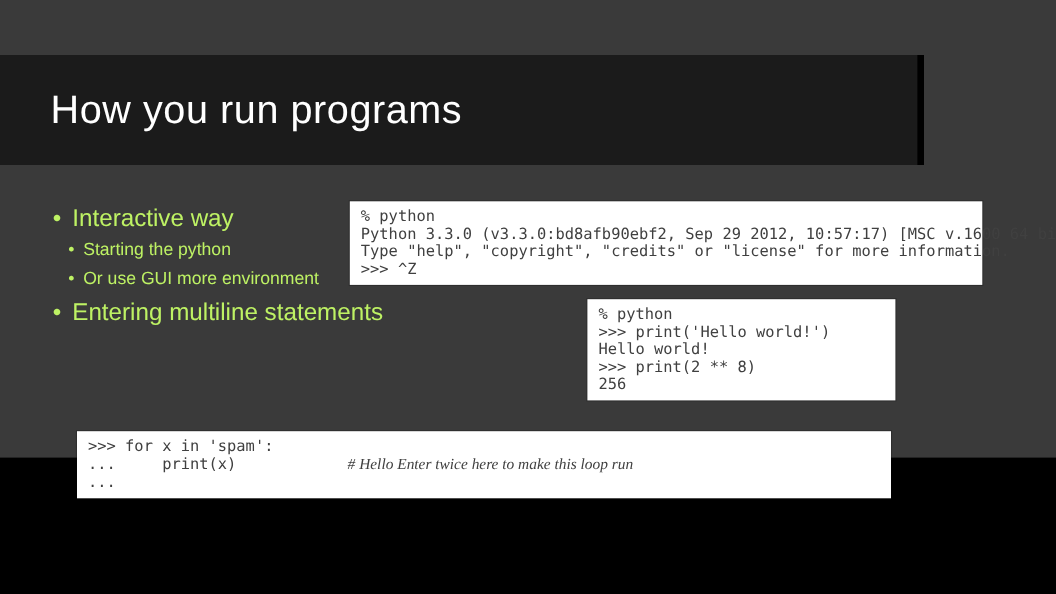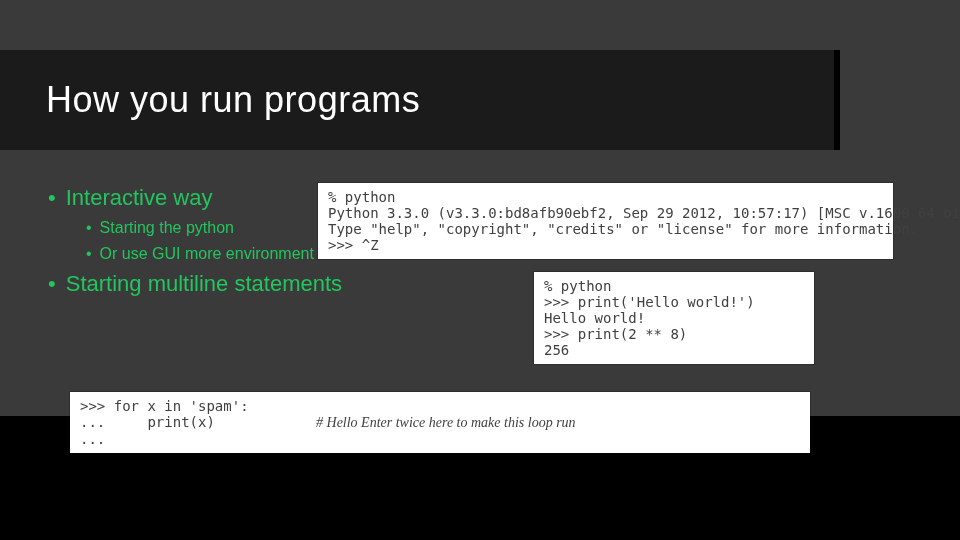--- a/index.html
+++ b/index.html
@@ -1,42 +1,42 @@
 <!DOCTYPE html>
 <html><head>
 <meta charset="utf-8">
 <style>
   html,body{margin:0;padding:0;width:960px;height:540px;overflow:hidden;font-family:"Trebuchet MS","Segoe UI",sans-serif;background:#000}
   .slide{position:relative;width:960px;height:416px;background:#3a3a3a}
   .hdr{position:absolute;left:0;top:50px;width:840px;height:100px;background:#1b1b1b;color:#fff;display:flex;align-items:center;padding-left:46px;box-sizing:border-box;border-right:6px solid #000}
   .hdr .t{font-size:36px;font-weight:400;letter-spacing:.5px}
-  .body{position:absolute;left:48px;top:180px;color:#22c55e}
+  .body{position:absolute;left:48px;top:180px;color:#bef264}
   .b0{font-size:22px;line-height:1.6}
   .b0 .dot{margin-right:10px}
-  .b1{font-size:16px;line-height:1.6;margin-left:38px}
+  .b1{font-size:16px;line-height:1.6;margin-left:14px}
   .b1 .dot{margin-right:8px}
   .codebox{position:absolute;background:#fff;color:#404040;font-family:Consolas,Menlo,monospace;font-size:14px;padding:6px 10px;white-space:pre;box-shadow:0 0 0 1px rgba(0,0,0,.2)}
   #c1{left:318px;top:183px;width:555px}
   #c2{left:534px;top:272px;width:260px}
   #c3{left:70px;top:392px;width:720px}
   .comment{font-style:italic;font-family:Georgia,serif}
 </style>
 </head>
 <body>
 <div class="slide">
 
   <div class="hdr">
     <span class="t">How you run programs</span>
   </div>
 
   <div class="body">
     <div class="b0"><span class="dot">•</span><span>Interactive way</span></div>
     <div class="b1"><span class="dot">•</span><span>Starting the python</span></div>
     <div class="b1"><span class="dot">•</span><span>Or use GUI more environment</span></div>
-    <div class="b0"><span class="dot">•</span><span>Starting multiline statements</span></div>
+    <div class="b0"><span class="dot">•</span><span>Entering multiline statements</span></div>
   </div>
 
   <div id="c1" class="codebox"><span>% python
 Python 3.3.0 (v3.3.0:bd8afb90ebf2, Sep 29 2012, 10:57:17) [MSC v.1600 64 bit ...
 Type "help", "copyright", "credits" or "license" for more information.
 &gt;&gt;&gt; ^Z</span></div>
 
   <div id="c2" class="codebox"><span>% python
 &gt;&gt;&gt; print('Hello world!')
 Hello world!

